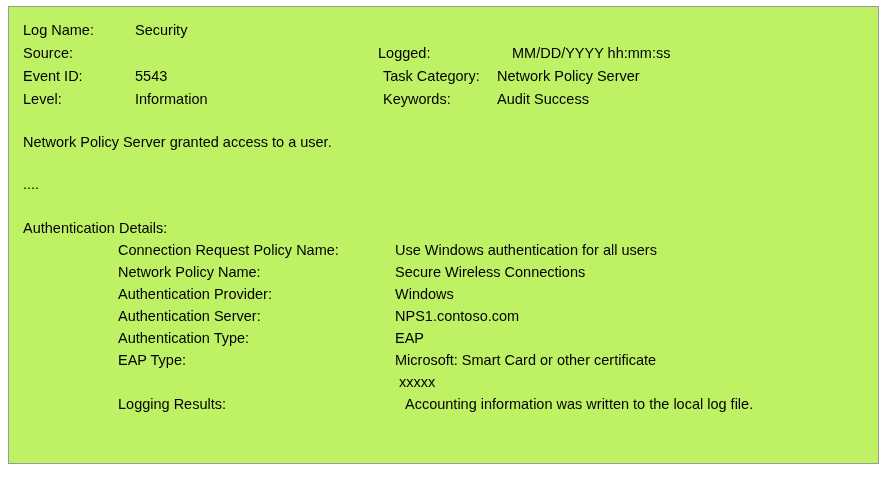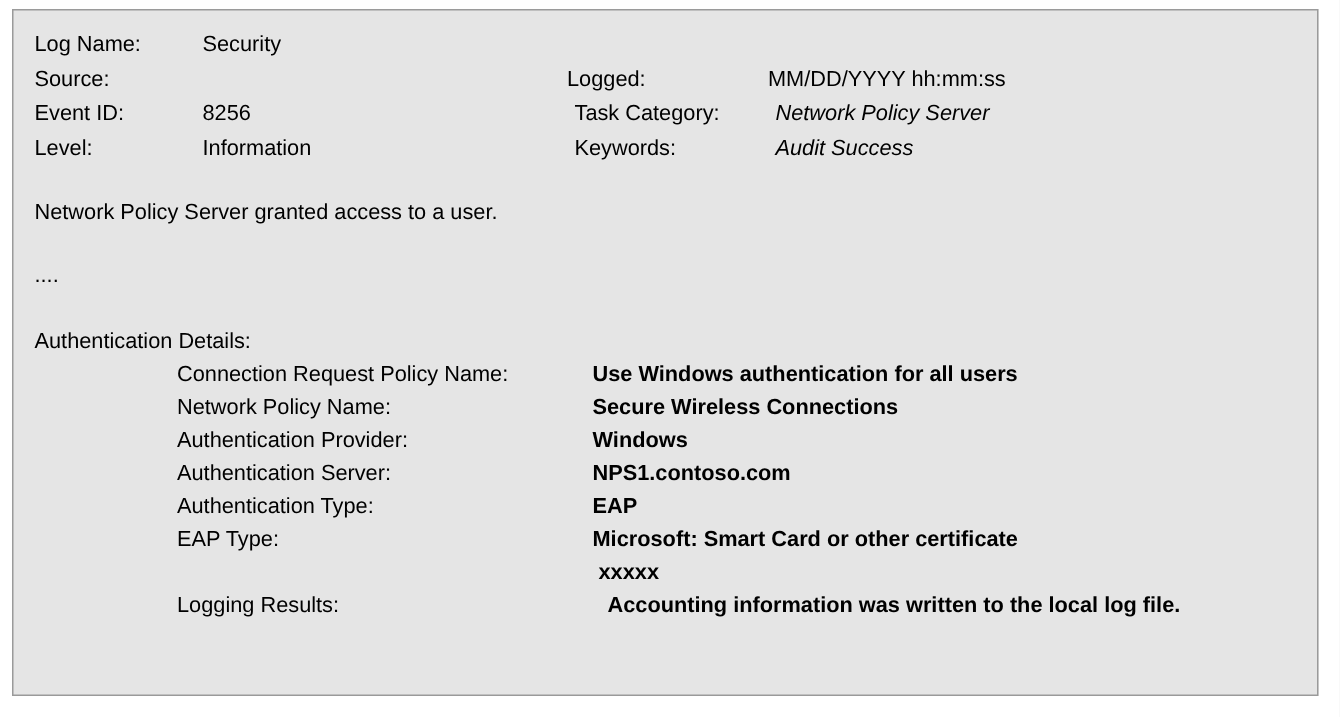--- a/index.html
+++ b/index.html
@@ -14,21 +14,21 @@
     color: #000000;
   }
   .event-panel {
     position: absolute;
     left: 8px;
     top: 6px;
     width: 871px;
     height: 458px;
     border: 1px solid #9a9a9a;
     box-sizing: border-box;
-    background: #e5e5e5;
+    background: #bef264;
     overflow: hidden;
   }
   .inner {
     position: relative;
     width: 100%;
     height: 100%;
     padding: 12px 14px;
     box-sizing: border-box;
     font-size: 14.5px;
     line-height: 22px;
@@ -44,38 +44,38 @@
     white-space: nowrap;
   }
   .c1-label { position: absolute; left: 0px; }
   .c1-value { position: absolute; left: 112px; }
   .c2-label { position: absolute; left: 355px; }
   .c2-value { position: absolute; left: 489px; }
   
   .r1 .c2-label { left: 355px; }
   .r1 .c2-value { left: 489px; }
   .r2 .c2-label { left: 360px; }
-  .r2 .c2-value { left: 494px; font-style: italic; }
+  .r2 .c2-value { left: 474px; }
 
   .spacer-sm { height: 20px; }
 
   .para {
     position: relative;
     white-space: nowrap;
   }
   .details-title {
     margin-top: 2px;
   }
   .detail-row {
     position: relative;
     height: 22px;
     white-space: nowrap;
   }
   .d-label { position: absolute; left: 95px; }
-  .d-value { position: absolute; left: 372px; font-weight: bold; }
+  .d-value { position: absolute; left: 372px; }
   .d-value.indent1 { left: 376px; }
   .d-value.indent2 { left: 382px; }
 </style>
 </head>
 <body>
 
 <div class="event-panel">
   <div class="inner">
 
     <div class="header-block">
@@ -88,21 +88,21 @@
       </div>
 
       <div class="hrow r1">
         <span class="c1-label">Source:</span>
         <span class="c2-label">Logged:</span>
         <span class="c2-value">MM/DD/YYYY hh:mm:ss</span>
       </div>
 
       <div class="hrow r2">
         <span class="c1-label">Event ID:</span>
-        <span class="c1-value">8256</span>
+        <span class="c1-value">5543</span>
         <span class="c2-label">Task Category:</span>
         <span class="c2-value">Network Policy Server</span>
       </div>
 
       <div class="hrow r2">
         <span class="c1-label">Level:</span>
         <span class="c1-value">Information</span>
         <span class="c2-label">Keywords:</span>
         <span class="c2-value">Audit Success</span>
       </div>

